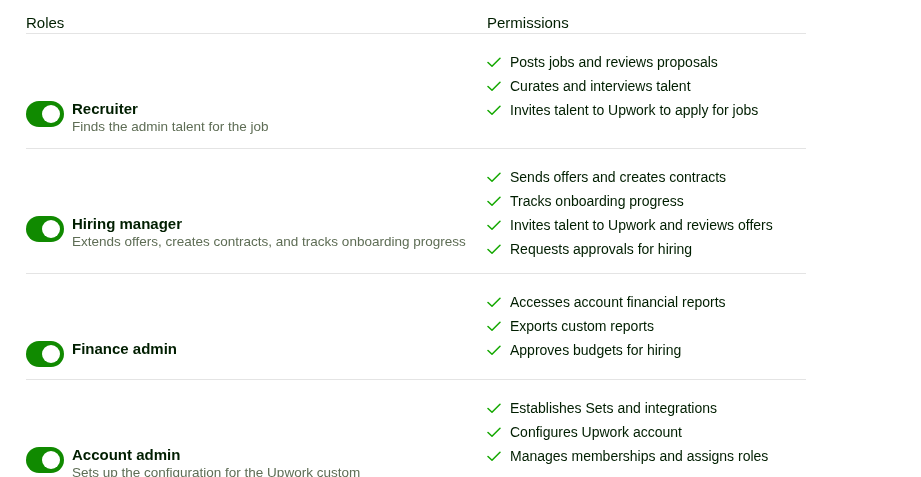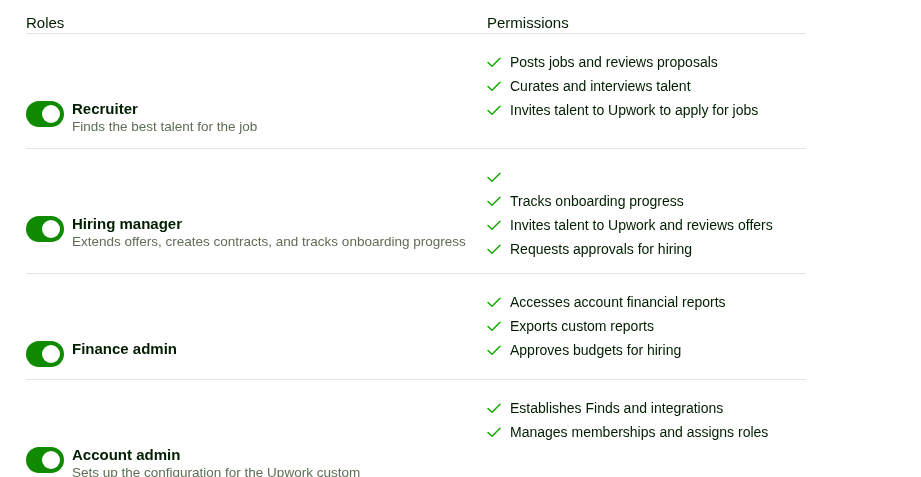--- a/index.html
+++ b/index.html
@@ -114,21 +114,21 @@
       <div class="header-cell">Permissions</div>
     </div>
     <div id="rows">
   <div class="row">
     <div class="col-roles">
       <button class="toggle on" role="switch" aria-checked="true">
         <span class="knob"></span>
       </button>
       <div class="role-text">
         <div class="role-name">Recruiter</div>
-        <div class="role-desc">Finds the best talent for the job</div>
+        <div class="role-desc">Finds the admin talent for the job</div>
       </div>
     </div>
     <div class="col-perms">
       <ul class="perm-list">
   <li class="perm-item">
     <svg class="check-icon" width="14" height="11" viewBox="0 0 14 11" aria-hidden="true">
       <path d="M1 5.5 L5 9.3 L13 1.2" fill="none" stroke="var(--check)" stroke-width="1.5" stroke-linecap="round" stroke-linejoin="round"></path>
     </svg>
     <span>Posts jobs and reviews proposals</span>
   </li>
@@ -159,20 +159,21 @@
         <div class="role-name">Hiring manager</div>
         <div class="role-desc">Extends offers, creates contracts, and tracks onboarding progress</div>
       </div>
     </div>
     <div class="col-perms">
       <ul class="perm-list">
   <li class="perm-item">
     <svg class="check-icon" width="14" height="11" viewBox="0 0 14 11" aria-hidden="true">
       <path d="M1 5.5 L5 9.3 L13 1.2" fill="none" stroke="var(--check)" stroke-width="1.5" stroke-linecap="round" stroke-linejoin="round"></path>
     </svg>
+    <span>Sends offers and creates contracts</span>
   </li>
 
   <li class="perm-item">
     <svg class="check-icon" width="14" height="11" viewBox="0 0 14 11" aria-hidden="true">
       <path d="M1 5.5 L5 9.3 L13 1.2" fill="none" stroke="var(--check)" stroke-width="1.5" stroke-linecap="round" stroke-linejoin="round"></path>
     </svg>
     <span>Tracks onboarding progress</span>
   </li>
 
   <li class="perm-item">
@@ -236,23 +237,29 @@
         <div class="role-name">Account admin</div>
         <div class="role-desc">Sets up the configuration for the Upwork custom</div>
       </div>
     </div>
     <div class="col-perms">
       <ul class="perm-list">
   <li class="perm-item">
     <svg class="check-icon" width="14" height="11" viewBox="0 0 14 11" aria-hidden="true">
       <path d="M1 5.5 L5 9.3 L13 1.2" fill="none" stroke="var(--check)" stroke-width="1.5" stroke-linecap="round" stroke-linejoin="round"></path>
     </svg>
-    <span>Establishes Finds and integrations</span>
-  </li>
-
+    <span>Establishes Sets and integrations</span>
+  </li>
+
+  <li class="perm-item">
+    <svg class="check-icon" width="14" height="11" viewBox="0 0 14 11" aria-hidden="true">
+      <path d="M1 5.5 L5 9.3 L13 1.2" fill="none" stroke="var(--check)" stroke-width="1.5" stroke-linecap="round" stroke-linejoin="round"></path>
+    </svg>
+    <span>Configures Upwork account</span>
+  </li>
 
   <li class="perm-item">
     <svg class="check-icon" width="14" height="11" viewBox="0 0 14 11" aria-hidden="true">
       <path d="M1 5.5 L5 9.3 L13 1.2" fill="none" stroke="var(--check)" stroke-width="1.5" stroke-linecap="round" stroke-linejoin="round"></path>
     </svg>
     <span>Manages memberships and assigns roles</span>
   </li>
 </ul>
     </div>
   </div>

